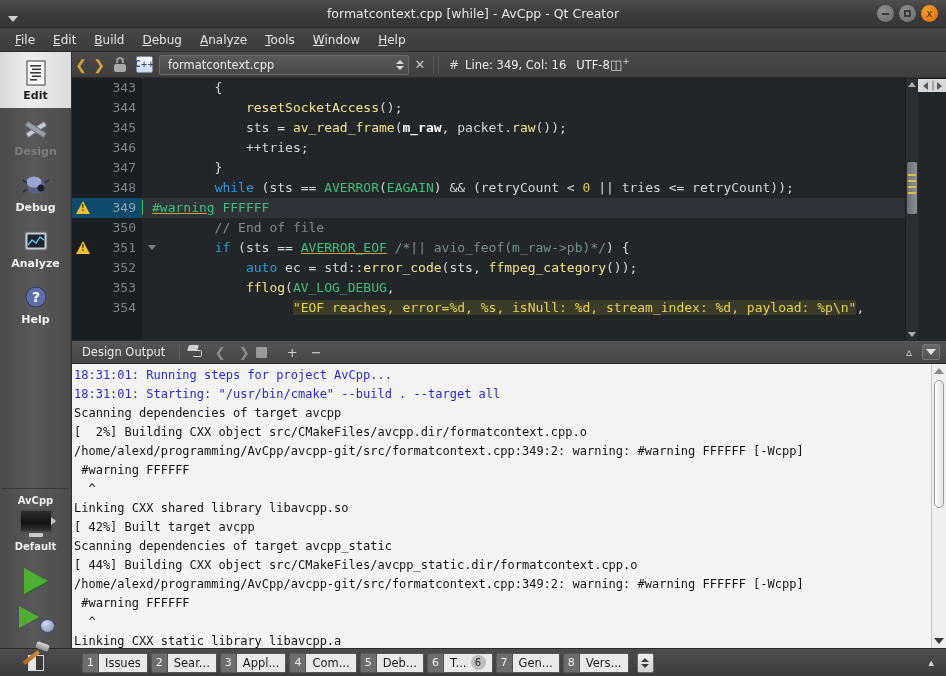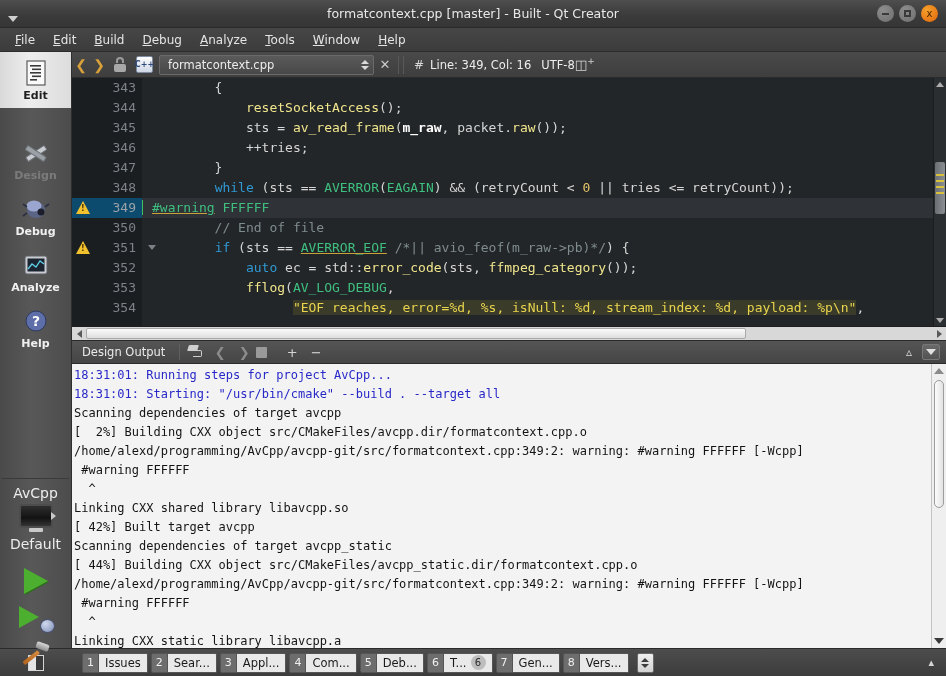--- a/index.html
+++ b/index.html
@@ -70,29 +70,29 @@
   }
   .mode {
     height: 56px; display: flex; flex-direction: column;
     align-items: center; justify-content: center; gap: 2px;
     color: #f0f0f0; font-size: 11px; font-weight: bold;
   }
   .mode.active {
     background: linear-gradient(90deg, #d9d9d9, #ededed 40%, #dcdcdc);
     color: #1d1d1d;
   }
-  .mode.disabled { color: #7b7b7b; margin-top: 24px; }
+  .mode.disabled { color: #7b7b7b; }
   .mode-ico { width: 28px; height: 28px; position: relative; }
   .modebar-spacer { flex: 1 1 auto; }
   .kit-sep { height: 1px; background: #3a3a3a; margin: 0 2px; }
   .kit {
     display: flex; flex-direction: column; align-items: center;
     padding: 6px 0 2px; color: #f0f0f0; font-size: 11px;
   }
-  .kit-label { font-size: 14px; color: #ededed; }
+  .kit-label { font-size: 10px; color: #ededed; font-weight: bold; }
   .kit-screen {
     width: 34px; height: 24px; margin: 3px 0 2px;
     background: linear-gradient(180deg, #2e2e2e, #121212 60%, #343434);
     border: 2px solid #4c4c4c; border-radius: 3px; position: relative;
   }
   .kit-screen::after {
     content:""; position: absolute; left: 50%; bottom: -6px;
     transform: translateX(-50%); width: 14px; height: 4px;
     background: #c9c9c9; border-radius: 1px;
   }
@@ -159,21 +159,21 @@
     border: 1px solid #7d8aa0; border-radius: 2px;
     font-size: 8px; color: #2d4a7a; display: flex;
     align-items: center; justify-content: center; font-weight: bold;
   }
   .combo {
     height: 20px; display: flex; align-items: center; justify-content: space-between;
     background: linear-gradient(180deg,#5a5a5a,#484848);
     border: 1px solid #6a6a6a; border-radius: 2px;
     padding: 0 4px 0 8px; color: #ececec; overflow: hidden; white-space: nowrap;
   }
-  .combo.file { width: 215px; margin-left: 2px; }
+  .combo.file { width: 250px; margin-left: 2px; }
   .combo.symbol { flex: 1 1 auto; min-width: 0; margin-left: 4px; }
   .combo .txt { overflow: hidden; text-overflow: ellipsis; }
   .spin { display: flex; flex-direction: column; gap: 2px; margin-left: 6px; }
   .spin i {
     width: 0; height: 0; border-left: 4px solid transparent;
     border-right: 4px solid transparent;
   }
   .spin i.up { border-bottom: 4px solid #dadada; }
   .spin i.dn { border-top: 4px solid #dadada; }
   .close-x { width: 22px; text-align: center; color: #cacaca; font-size: 13px; }
@@ -183,21 +183,21 @@
     flex: 0 0 auto;
   }
   .hashmark { padding: 0 6px 0 8px; color: #d8d8d8; font-size: 12px; }
   .lincol { color: #ededed; padding-right: 10px; white-space: nowrap; }
   .encoding { color: #ededed; padding-right: 0; white-space: nowrap; }
   .split-ico { width: 20px; color: #d2d2d2; font-size: 13px; text-align: center; }
   .tb-sep { width: 1px; height: 18px; background: #2e2e2e; border-right: 1px solid #585858; margin: 0 2px; }
 
   
   .editor {
-    flex: 0 0 262px; display: flex; flex-direction: column;
+    flex: 0 0 262px; display: flex; flex-direction: row;
     background: #232629; min-height: 0; position: relative;
   }
   .code-area { flex: 1 1 auto; display: flex; min-height: 0; overflow: hidden; position: relative; }
   .gutter {
     width: 70px; flex: 0 0 70px; background: #1b1e20;
     font-family: "DejaVu Sans Mono", monospace; font-size: 13px;
   }
   .codelines {
     flex: 1 1 auto; font-family: "DejaVu Sans Mono", monospace;
     font-size: 13px; white-space: pre; overflow: hidden; position: relative;
@@ -406,21 +406,21 @@
   .sb-right { margin-left: auto; display: flex; align-items: center; padding-right: 8px; }
   .sb-chev { color: #d4d4d4; font-size: 11px; }
 </style>
 </head>
 <body>
 
 <div class="titlebar">
   <div class="tb-menu-arrow">
     <i></i>
   </div>
-  <div class="tb-title">formatcontext.cpp [master] - Built - Qt Creator</div>
+  <div class="tb-title">formatcontext.cpp [while] - AvCpp - Qt Creator</div>
   <div class="tb-buttons">
     <div class="tb-btn min">
       <span class="glyph-min"></span>
     </div>
     <div class="tb-btn max">
       <span class="glyph-max"></span>
     </div>
     <div class="tb-btn close">
       <span>x</span>
     </div>

